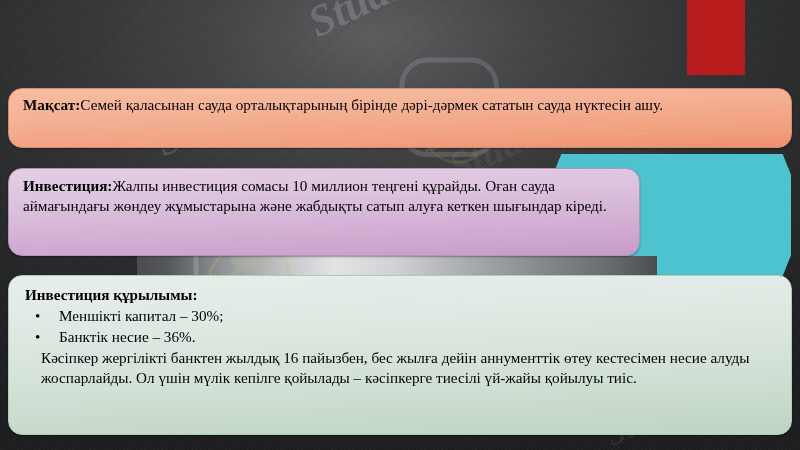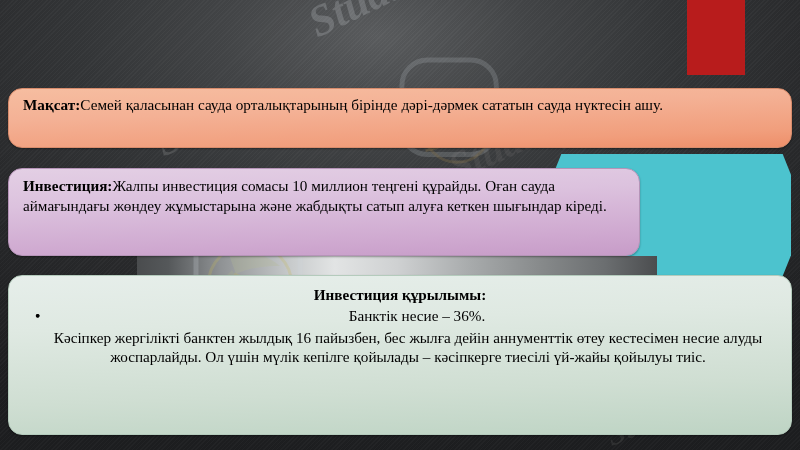--- a/index.html
+++ b/index.html
@@ -155,21 +155,20 @@
     box-shadow: 0 1px 2px rgba(0,0,0,0.35);
   }
   .box-struct {
     left: 8px; top: 275px;
     width: 784px; height: 160px;
     background: linear-gradient(178deg, #e6eeea 0%, #dfe9e2 30%, #cfded2 70%, #bed4c4 100%);
     border: 1px solid #b4cbbc;
     padding: 9px 16px 4px 16px;
     font-size: 15.2px;
     box-shadow: 0 1px 2px rgba(0,0,0,0.35);
-    text-align: center;
   }
   .lead { font-weight: 700; }
   .b-line { margin: 0; }
   .bullets { margin: 1px 0 0 0; padding: 0; list-style: none; }
   .bullets li {
     position: relative;
     padding-left: 34px;
     margin: 1px 0;
   }
   .bullets li .bullet-dot {
@@ -221,20 +220,21 @@
 
   <div class="box box-invest">
     <p class="b-line"><span class="lead">Инвестиция:</span><span>Жалпы инвестиция сомасы 10 миллион теңгені құрайды. Оған сауда аймағындағы жөндеу  жұмыстарына және жабдықты сатып алуға   кеткен шығындар кіреді.</span></p>
   </div>
 
   <div class="box box-struct">
     <p class="b-line lead">Инвестиция құрылымы:</p>
     <ul class="bullets">
       <li>
         <span class="bullet-dot">•</span>
+        <span>Меншікті капитал – 30%;</span>
       </li>
       <li>
         <span class="bullet-dot">•</span>
         <span>Банктік несие – 36%.</span>
       </li>
     </ul>
     <p class="body-para">Кәсіпкер жергілікті банктен жылдық 16 пайызбен, бес жылға дейін аннументтік өтеу кестесімен несие алуды жоспарлайды. Ол үшін мүлік кепілге қойылады – кәсіпкерге тиесілі  үй-жайы қойылуы тиіс.</p>
   </div>
 
 </div>

